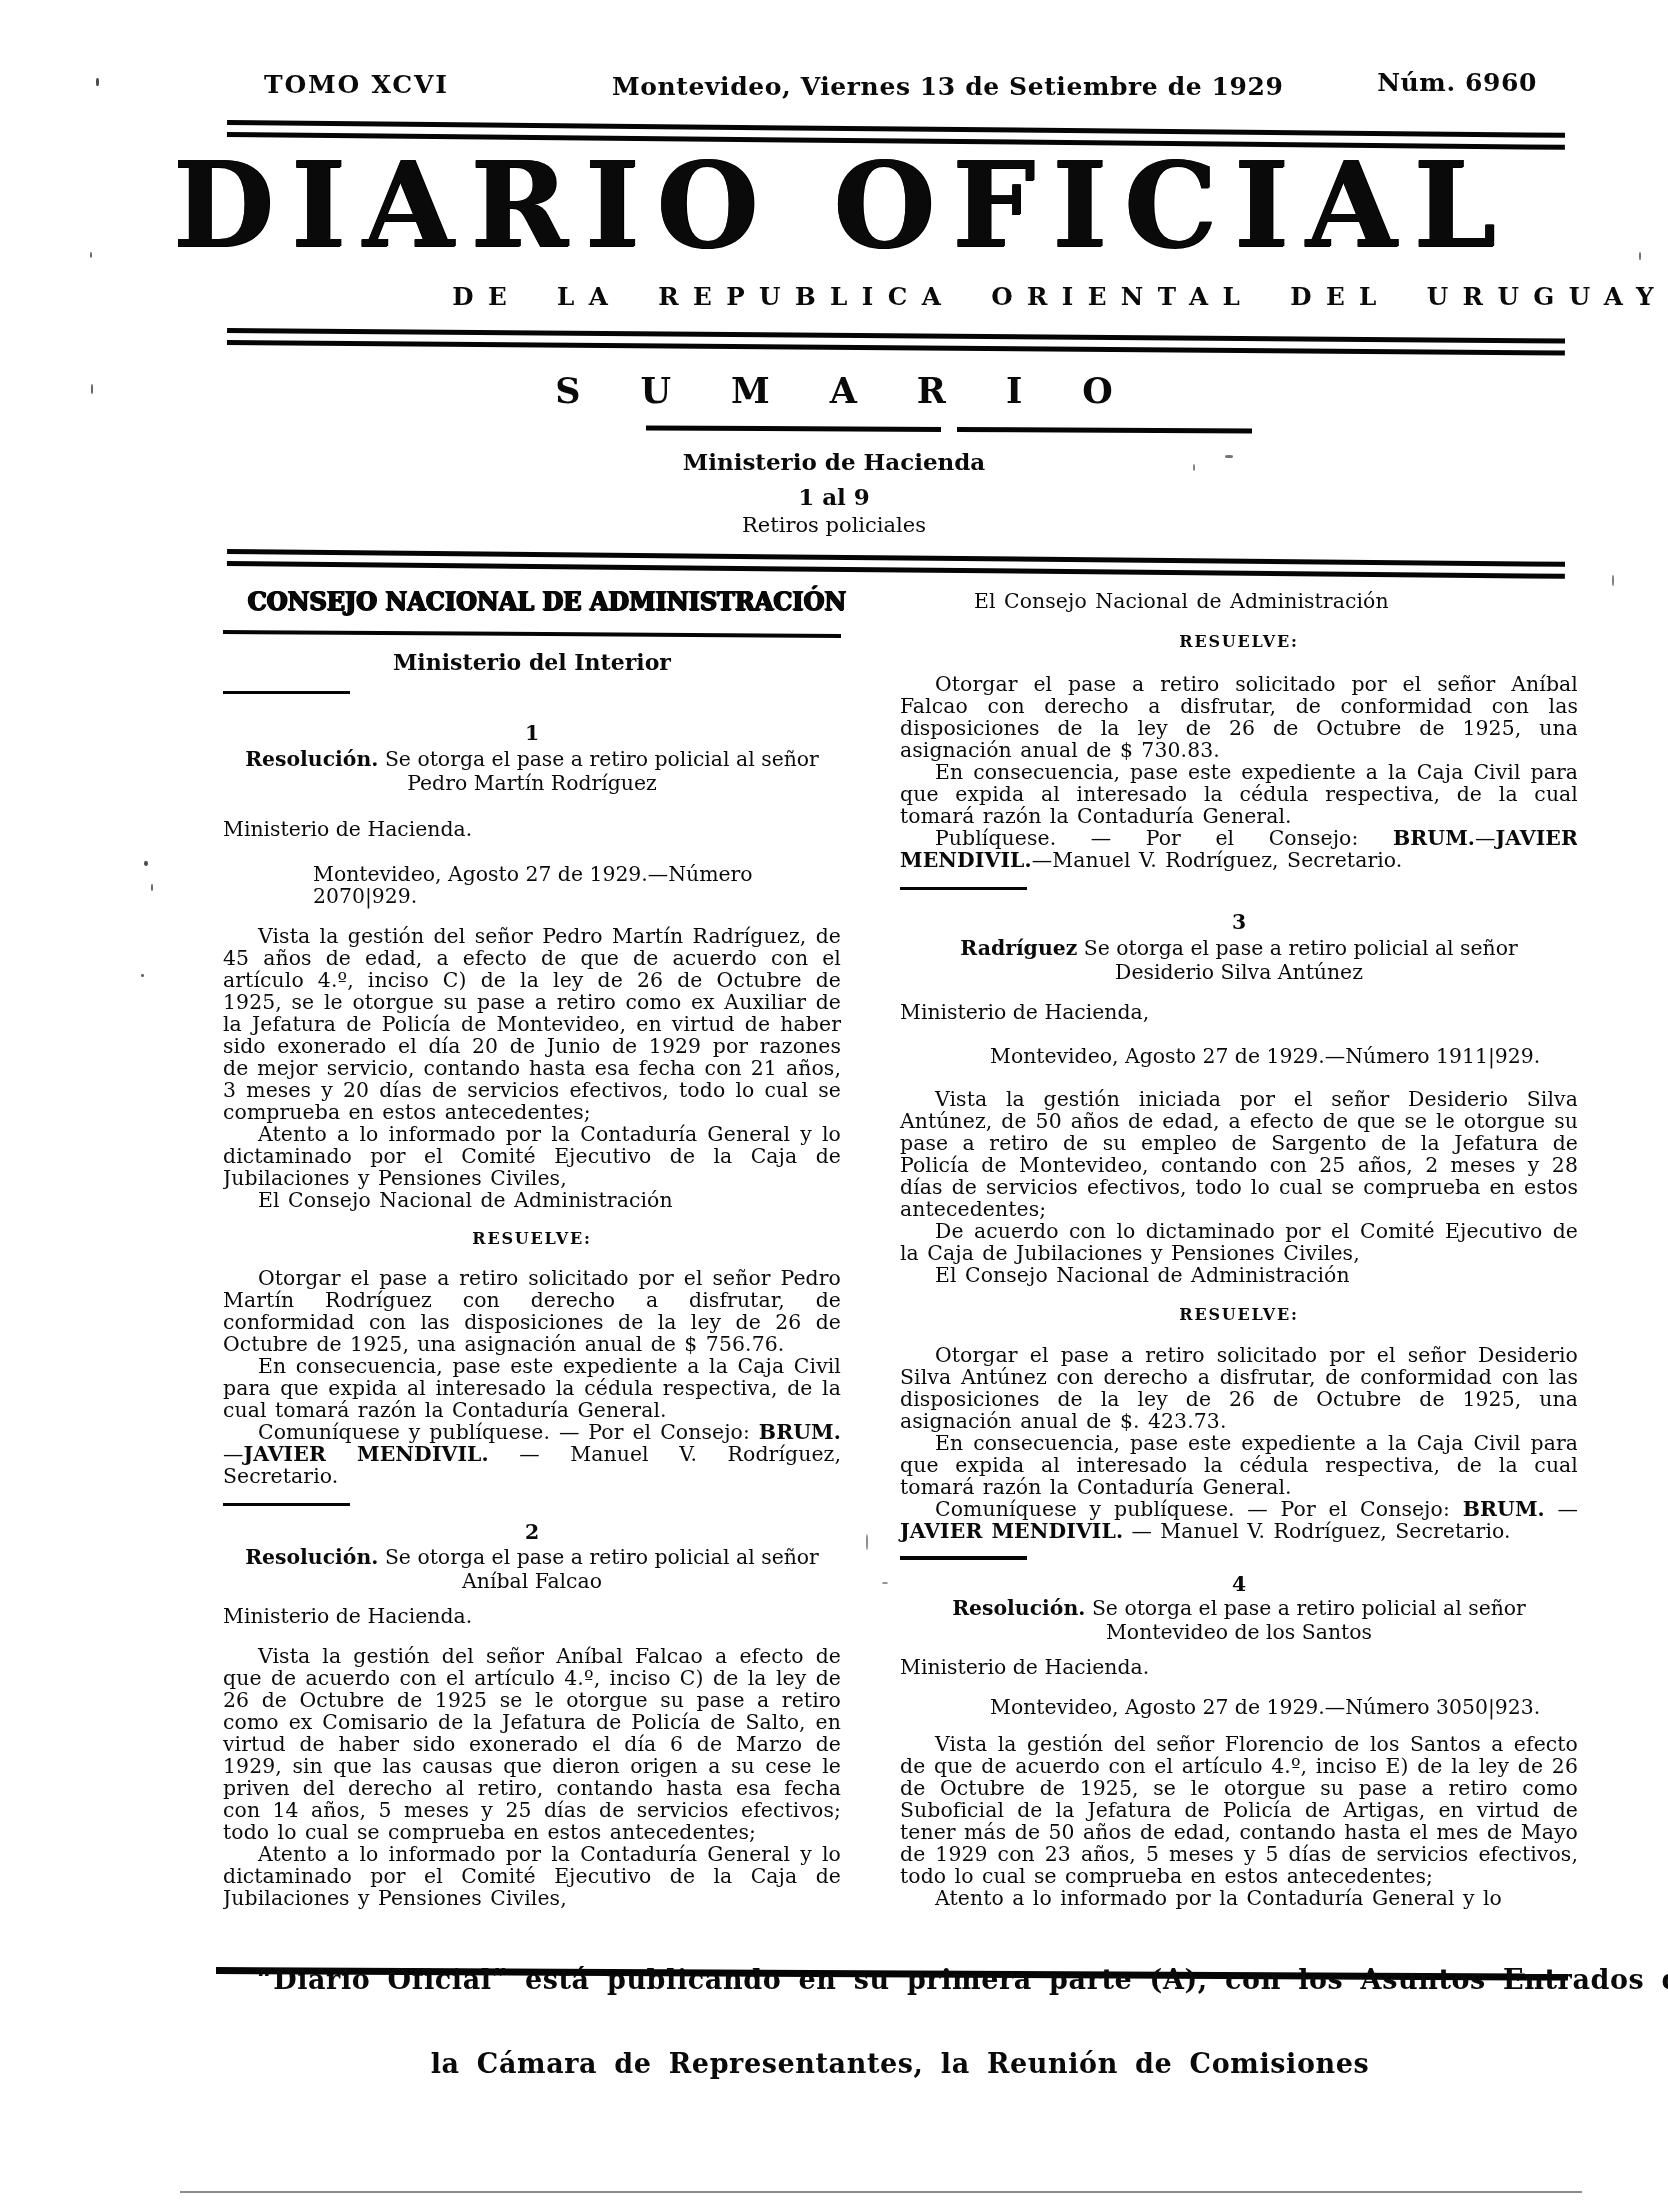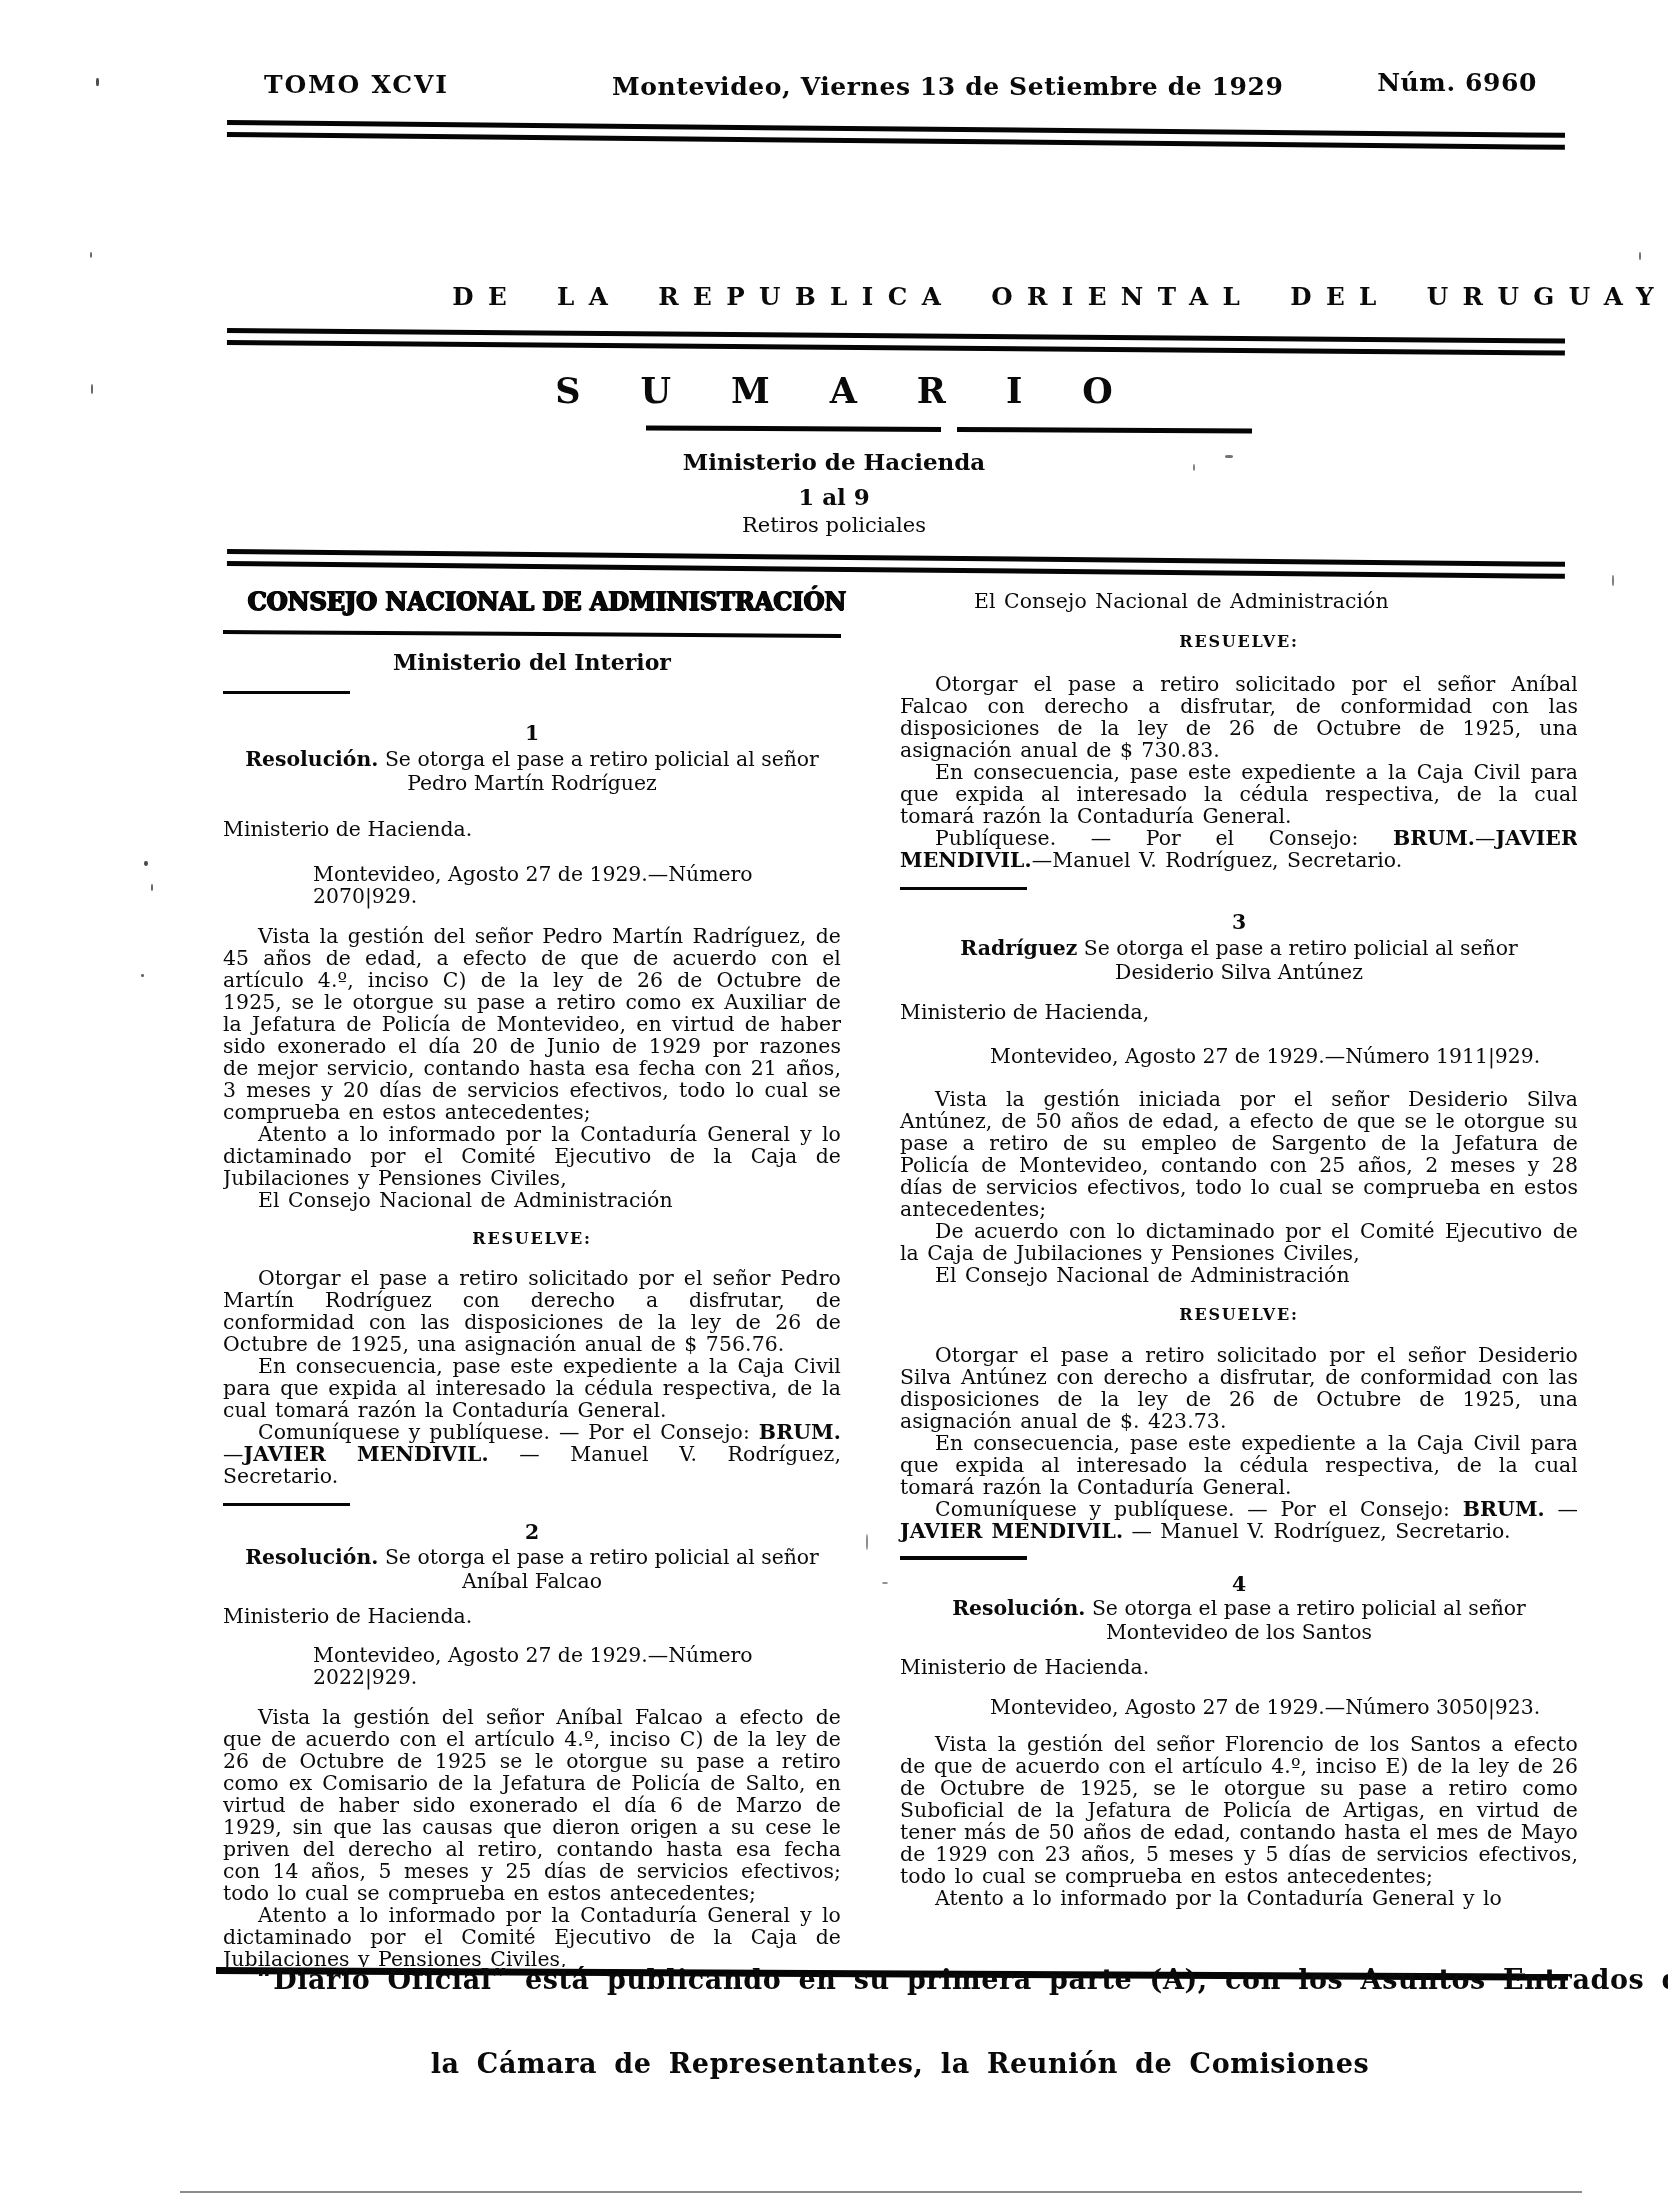--- a/index.html
+++ b/index.html
@@ -86,20 +86,21 @@
 
   <span class="hdr hdr-tomo">TOMO XCVI</span>
   <span class="hdr hdr-date">Montevideo, Viernes 13 de Setiembre de 1929</span>
   <span class="hdr hdr-issue">Núm. 6960</span>
 
   <div class="rule" id="rule-a">
       <div class="bar"></div>
       <div class="bar"></div>
     </div>
 
+  <div class="masthead">DIARIO OFICIAL</div>
   <div class="mast-sub">DE LA REPUBLICA ORIENTAL DEL URUGUAY</div>
 
   <div class="rule" id="rule-b">
       <div class="bar"></div>
       <div class="bar"></div>
     </div>
 
   <div class="sumario-title">SUMARIO</div>
   <div class="sumario-underline">
       <div class="seg"></div>
@@ -140,21 +141,20 @@
 
       <div class="rule-short mt26"></div>
 
       <div class="res-num mt24">2</div>
       <div class="res-head mt4">
         <b>Resolución.</b>
         <span>Se otorga el pase a retiro policial al señor</span>
         <div>Aníbal Falcao</div>
       </div>
       <p class="p-min mt20">Ministerio de Hacienda.</p>
-      <p class="p-date mt28">Montevideo, Agosto 27 de 1929.—Número 2022|929.</p>
       <p class="para mt30">Vista la gestión del señor Aníbal Falcao a efecto de que de acuerdo con el artículo 4.º, inciso C) de la ley de 26 de Octubre de 1925 se le otorgue su pase a retiro como ex Comisario de la Jefatura de Policía de Salto, en virtud de haber sido exonerado el día 6 de Marzo de 1929, sin que las causas que dieron origen a su cese le priven del derecho al retiro, contando hasta esa fecha con 14 años, 5 meses y 25 días de servicios efectivos; todo lo cual se comprueba en estos antecedentes;</p>
       <p class="para">Atento a lo informado por la Contaduría General y lo dictaminado por el Comité Ejecutivo de la Caja de Jubilaciones y Pensiones Civiles,</p>
     </div>
 
     <div class="col col-right">
 
       <p class="para council-lg mt10">El Consejo Nacional de Administración</p>
       <div class="resuelve mt32">RESUELVE:</div>
       <p class="para mt34">Otorgar el pase a retiro solicitado por el señor Aníbal Falcao con derecho a disfrutar, de conformidad con las disposiciones de la ley de 26 de Octubre de 1925, una asignación anual de $ 730.83.</p>
       <p class="para">En consecuencia, pase este expediente a la Caja Civil para que expida al interesado la cédula respectiva, de la cual tomará razón la Contaduría General.</p>

